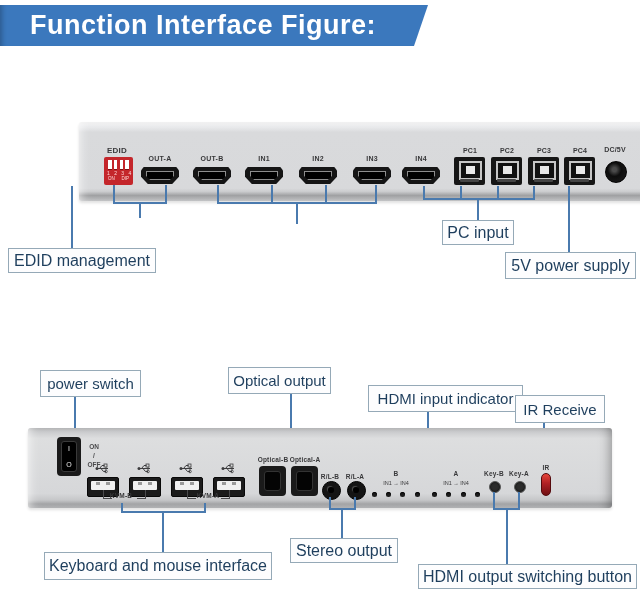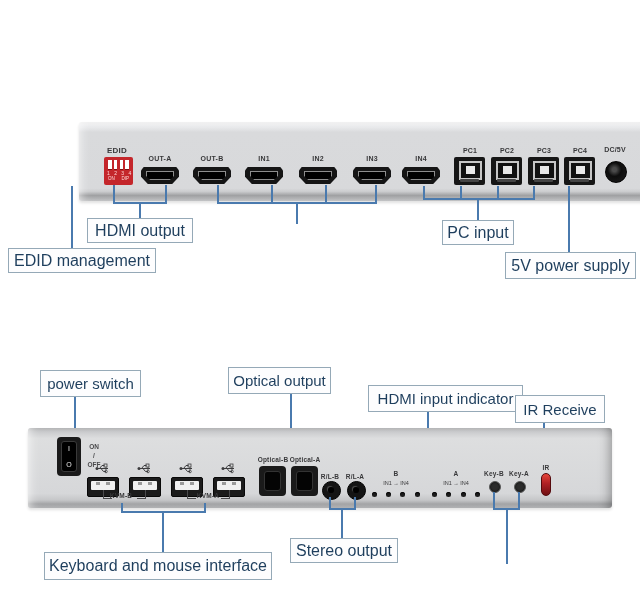--- a/index.html
+++ b/index.html
@@ -84,20 +84,23 @@
   .kvm-brL{position:absolute;width:8px;height:8px;border-left:1px solid #4a4a4c;border-bottom:1px solid #4a4a4c;}
   .kvm-brR{position:absolute;width:8px;height:8px;border-right:1px solid #4a4a4c;border-bottom:1px solid #4a4a4c;}
 
   .onoff{position:absolute;color:#4a4a4c;font-size:6.5px;font-weight:700;text-align:center;line-height:9px;}
 </style>
 </head>
 <body>
 
 <div class="page">
 
+  <div class="banner">
+    <span>Function Interface Figure:</span>
+  </div>
 
   <div class="panel" style="left:33px;top:122px;width:579px;height:79px;margin-left:46px;">
 
     <div class="plabel s8" style="left:18px;top:24px;width:40px;">EDID</div>
     <div class="dip" style="left:25px;top:35px;">
       <div class="toggles">
           <span class="t"></span>
           <span class="t"></span>
           <span class="t"></span>
           <span class="t"></span>
@@ -180,21 +183,20 @@
   <div class="hline" style="left:217px;top:202px;width:160px;"></div>
   <div class="vline" style="left:296px;top:202px;height:22px;"></div>
   <div class="vline" style="left:423px;top:186px;height:14px;"></div>
   <div class="vline" style="left:460px;top:186px;height:14px;"></div>
   <div class="vline" style="left:497px;top:186px;height:14px;"></div>
   <div class="vline" style="left:533px;top:186px;height:14px;"></div>
   <div class="hline" style="left:423px;top:198px;width:112px;"></div>
   <div class="vline" style="left:477px;top:198px;height:22px;"></div>
   <div class="vline" style="left:568px;top:186px;height:66px;"></div>
 
-  <div class="callout" style="left:87px;top:218px;width:106px;height:25px;">HDMI output</div>
   <div class="callout" style="left:442px;top:220px;width:72px;height:25px;">PC input</div>
   <div class="callout" style="left:8px;top:248px;width:148px;height:25px;">EDID management</div>
   <div class="callout" style="left:505px;top:252px;width:131px;height:27px;">5V power supply</div>
 
   <div class="callout sm" style="left:24px;top:370px;width:101px;height:27px;margin-left:16px;">power switch</div>
   <div class="callout sm" style="left:228px;top:367px;width:103px;height:27px;">Optical output</div>
   <div class="callout sm" style="left:348px;top:385px;width:155px;height:27px;margin-left:20px;">HDMI input indicator</div>
   <div class="callout sm" style="left:515px;top:395px;width:90px;height:28px;">IR Receive</div>
 
   <div class="vline" style="left:74px;top:397px;height:40px;"></div>
@@ -344,14 +346,15 @@
   <div class="vline" style="left:354px;top:497px;height:13px;"></div>
   <div class="hline" style="left:329px;top:508px;width:27px;"></div>
   <div class="vline" style="left:341px;top:508px;height:30px;"></div>
   <div class="vline" style="left:493px;top:492px;height:18px;"></div>
   <div class="vline" style="left:518px;top:492px;height:18px;"></div>
   <div class="hline" style="left:493px;top:508px;width:27px;"></div>
   <div class="vline" style="left:506px;top:508px;height:56px;"></div>
 
   <div class="callout" style="left:44px;top:552px;width:228px;height:28px;">Keyboard and mouse interface</div>
   <div class="callout" style="left:290px;top:538px;width:108px;height:25px;">Stereo output</div>
+  <div class="callout" style="left:418px;top:564px;width:219px;height:25px;">HDMI output switching button</div>
 
 </div>
 
 </body></html>

